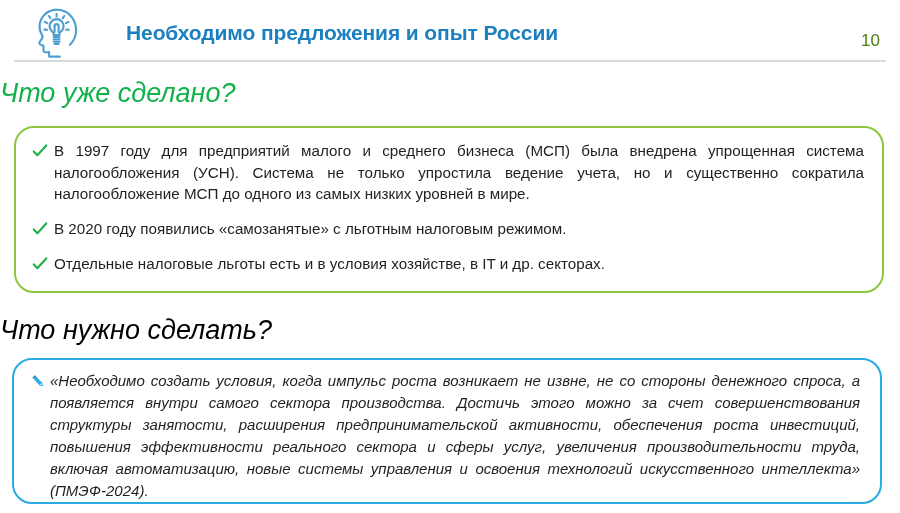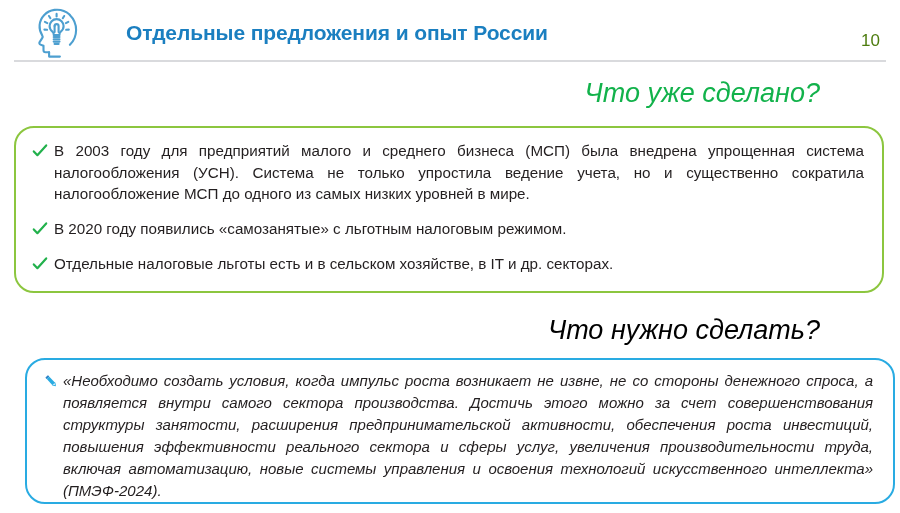--- a/index.html
+++ b/index.html
@@ -61,21 +61,21 @@
     top: 60px;
     width: 872px;
     height: 2px;
     background: #d9dadd;
   }
 
   
   .section-heading {
     position: absolute;
     width: 820px;
-    text-align: right;
+    text-align: left;
     font-style: italic;
     font-size: 27px;
     font-weight: normal;
     white-space: nowrap;
   }
   .heading-done {
     top: 78px;
     color: #1db954;
     color: #12b24b;
   }
@@ -93,21 +93,21 @@
   }
   .box-green {
     left: 14px;
     top: 126px;
     width: 870px;
     height: 167px;
     border: 2.5px solid #8cc63f;
     padding: 12px 18px 10px 16px;
   }
   .box-blue {
-    left: 25px;
+    left: 12px;
     top: 358px;
     width: 870px;
     height: 146px;
     border: 2.5px solid #29abe2;
     padding: 10px 20px 4px 16px;
   }
 
   
   .bullet-row {
     display: flex;
@@ -184,56 +184,56 @@
           <path d="M21.0 12.0l1.4 2.2"></path>
           <path d="M36.2 12.0l-1.4 2.2"></path>
           <path d="M16.9 17.9l2.4 1.2"></path>
           <path d="M40.3 17.9l-2.4 1.2"></path>
           <path d="M16.4 25.6l2.6 0.2"></path>
           <path d="M40.8 25.6l-2.6 0.2"></path>
         </g>
       </svg>
     </span>
 
-    <div class="header-title">Отдельные предложения и опыт России</div>
+    <div class="header-title">Необходимо предложения и опыт России</div>
 
     <div class="page-number">10</div>
 
     <div class="header-rule"></div>
   </div>
 
   <div class="section-heading heading-done">Что уже сделано?</div>
 
   <div class="box box-green">
 
     <div class="bullet-row">
       <span class="check-icon">
         <svg viewBox="0 0 16 16" width="16" height="16" aria-hidden="true">
           <path d="M1.8 8.4 L5.4 12.2 L14.2 2.4" fill="none" stroke="#22b14c" stroke-width="2.2" stroke-linecap="round" stroke-linejoin="round"></path>
         </svg>
       </span>
-      <span class="bullet-text">В 2003 году для предприятий малого и среднего бизнеса (МСП) была внедрена упрощенная система налогообложения (УСН). Система не только упростила ведение учета, но и существенно сократила налогообложение МСП до одного из самых низких уровней в мире.</span>
+      <span class="bullet-text">В 1997 году для предприятий малого и среднего бизнеса (МСП) была внедрена упрощенная система налогообложения (УСН). Система не только упростила ведение учета, но и существенно сократила налогообложение МСП до одного из самых низких уровней в мире.</span>
     </div>
 
     <div class="bullet-row">
       <span class="check-icon">
         <svg viewBox="0 0 16 16" width="16" height="16" aria-hidden="true">
           <path d="M1.8 8.4 L5.4 12.2 L14.2 2.4" fill="none" stroke="#22b14c" stroke-width="2.2" stroke-linecap="round" stroke-linejoin="round"></path>
         </svg>
       </span>
       <span class="bullet-text">В 2020 году появились «самозанятые» с льготным налоговым режимом.</span>
     </div>
 
     <div class="bullet-row">
       <span class="check-icon">
         <svg viewBox="0 0 16 16" width="16" height="16" aria-hidden="true">
           <path d="M1.8 8.4 L5.4 12.2 L14.2 2.4" fill="none" stroke="#22b14c" stroke-width="2.2" stroke-linecap="round" stroke-linejoin="round"></path>
         </svg>
       </span>
-      <span class="bullet-text">Отдельные налоговые льготы есть и в сельском хозяйстве, в IT и др. секторах.</span>
+      <span class="bullet-text">Отдельные налоговые льготы есть и в условия хозяйстве, в IT и др. секторах.</span>
     </div>
 
   </div>
 
   <div class="section-heading heading-todo">Что нужно сделать?</div>
 
   <div class="box box-blue">
     <div class="quote-row">
       <span class="pencil-icon">
         <svg viewBox="0 0 16 16" width="16" height="16" aria-hidden="true">

